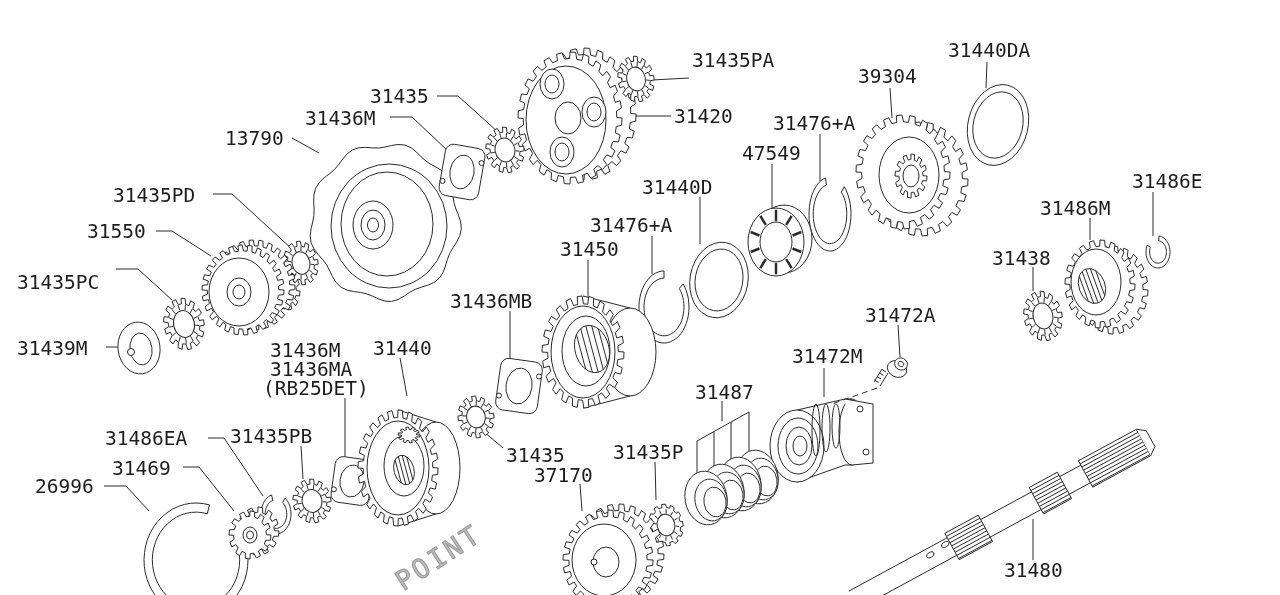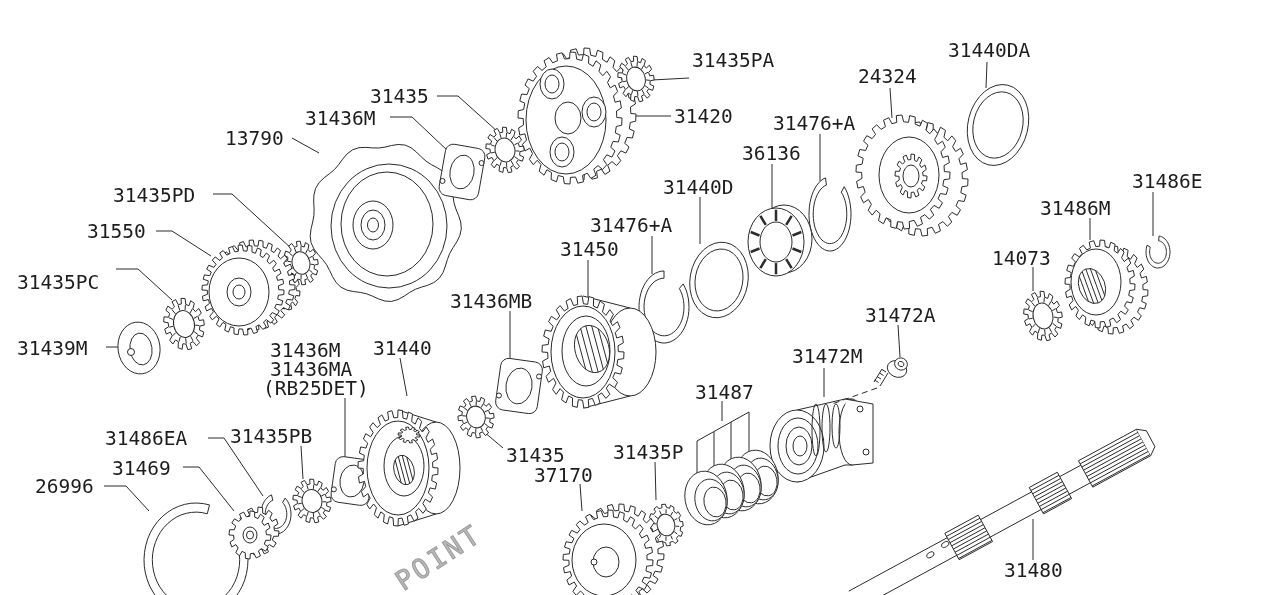--- a/index.html
+++ b/index.html
@@ -423,24 +423,24 @@
           <path d="M1162,500 L1170,506 L1170,524 L1162,530" fill="#ffffff"></path>
           <ellipse cx="921" cy="512" rx="4" ry="2.5" fill="#ffffff" transform="rotate(0 921 512)"></ellipse>
           <ellipse cx="939" cy="510" rx="4" ry="2.5" fill="#ffffff" transform="rotate(0 939 510)"></ellipse>
         </g>
       </g>
   </svg>
 
   <div class="lbl" style="left:692px;top:51px">31435PA</div>
   <div class="lbl" style="left:674px;top:107px">31420</div>
   <div class="lbl" style="left:948px;top:41px">31440DA</div>
-  <div class="lbl" style="left:858px;top:67px">24324</div>
+  <div class="lbl" style="left:858px;top:67px">39304</div>
   <div class="lbl" style="left:773px;top:114px">31476+A</div>
-  <div class="lbl" style="left:742px;top:144px">36136</div>
-  <div class="lbl" style="left:663px;top:178px">31440D</div>
+  <div class="lbl" style="left:742px;top:144px">47549</div>
+  <div class="lbl" style="left:642px;top:178px">31440D</div>
   <div class="lbl" style="left:590px;top:216px">31476+A</div>
   <div class="lbl" style="left:560px;top:240px">31450</div>
   <div class="lbl" style="left:370px;top:87px">31435</div>
   <div class="lbl" style="left:305px;top:109px">31436M</div>
   <div class="lbl" style="left:225px;top:129px">13790</div>
   <div class="lbl" style="left:113px;top:186px">31435PD</div>
   <div class="lbl" style="left:87px;top:222px">31550</div>
   <div class="lbl" style="left:17px;top:273px">31435PC</div>
   <div class="lbl" style="left:17px;top:339px">31439M</div>
   <div class="lbl" style="left:450px;top:292px">31436MB</div>
@@ -453,17 +453,17 @@
   <div class="lbl" style="left:112px;top:459px">31469</div>
   <div class="lbl" style="left:35px;top:477px">26996</div>
   <div class="lbl" style="left:506px;top:446px">31435</div>
   <div class="lbl" style="left:534px;top:466px">37170</div>
   <div class="lbl" style="left:613px;top:443px">31435P</div>
   <div class="lbl" style="left:695px;top:383px">31487</div>
   <div class="lbl" style="left:865px;top:306px">31472A</div>
   <div class="lbl" style="left:792px;top:347px">31472M</div>
   <div class="lbl" style="left:1132px;top:172px">31486E</div>
   <div class="lbl" style="left:1040px;top:199px">31486M</div>
-  <div class="lbl" style="left:992px;top:249px">14073</div>
+  <div class="lbl" style="left:992px;top:249px">31438</div>
   <div class="lbl" style="left:1004px;top:561px">31480</div>
 
   <div id="watermark">POINT</div>
 </div>
 
 </body></html>

